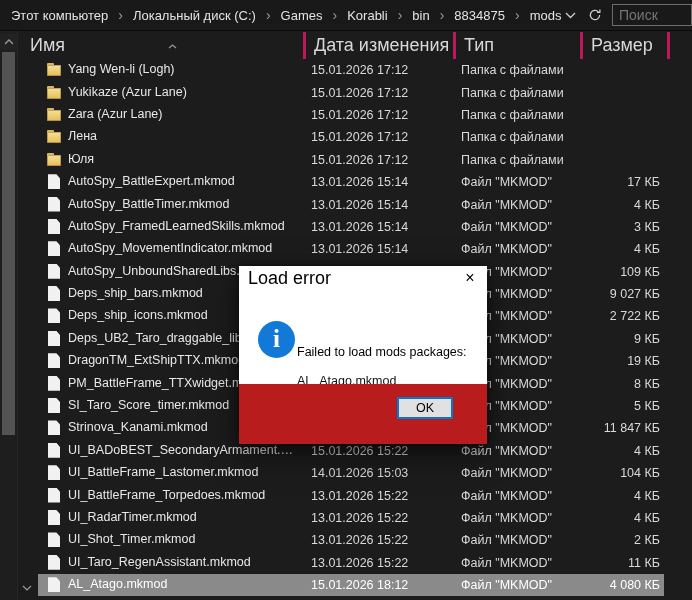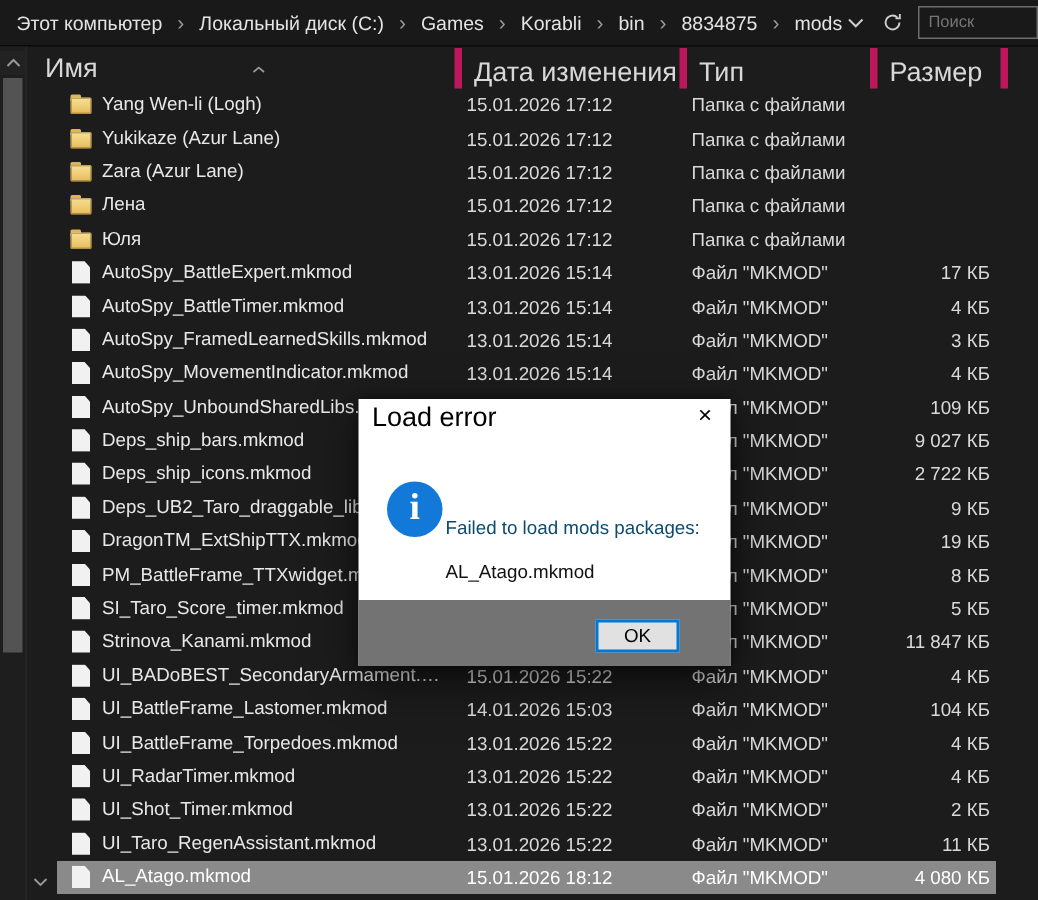--- a/index.html
+++ b/index.html
@@ -19,42 +19,42 @@
     background:#191919; border-bottom:1px solid #0a0a0a;
     white-space:nowrap; overflow:visible;
   }
   .crumb{ color:#e3e3e3; font-size:13px; padding:2px 2px; flex:none; cursor:default; }
   .crumb-sep{ color:#9b9b9b; font-size:14px; padding:0 8px; flex:none; }
   .bar-icons{ margin-left:auto; display:flex; align-items:center; gap:12px; flex:none; padding-right:10px; }
   .bar-icon{ display:flex; align-items:center; }
   .search-box{
     flex:none; width:80px; height:22px;
     background:#191919; border:1px solid #6d6d6d;
-    color:#9d9d9d; font-size:11px; padding:0 6px;
+    color:#9d9d9d; font-size:14px; padding:0 6px;
     font-family:"Liberation Sans", sans-serif; outline:none;
   }
 
   
   .v-scrollbar{
     position:absolute; left:0; top:31px; width:18px; height:569px;
     background:#1e1e1e; border-right:1px solid #262626;
   }
   .scroll-up-btn{ position:absolute; top:3px; left:0; width:17px; height:16px;
     display:flex; align-items:center; justify-content:center; background:#222; }
   .v-thumb{ position:absolute; left:2px; top:21px; width:13px; height:383px; background:#535353; }
   .tree-expander{ position:absolute; left:22px; top:580px; }
 
   
   .list-header{
     position:absolute; left:20px; top:32px; width:672px; height:27px;
     display:grid; grid-template-columns:283px 150px 127px 87px 1fr;
     align-items:center; color:#d8d8d8; font-size:18px;
   }
   .hcell{ height:100%; display:flex; align-items:center; cursor:default; }
-  .hcell.bordered{ border-left:5px solid #be185d;align-items:flex-end; }
+  .hcell.bordered{ border-left:3px solid #be185d; }
   .h-name{ padding-left:10px; position:relative; }
   .h-date,.h-type{ padding-left:8px; }
   .h-size{ padding-left:8px; }
   .sort-caret{ position:absolute; left:148px; top:1px; }
 
   
   .rows{ position:absolute; left:20px; top:59px; width:672px; }
   .row{
     position:relative; height:22.4px;
     display:grid; grid-template-columns:283px 150px 127px 87px 1fr;
@@ -105,24 +105,24 @@
     font-size:16px; color:#000; cursor:default; line-height:1;
   }
   .dialog-body{ position:relative; height:109px; }
   .info-circle{
     position:absolute; left:19px; top:31px; width:37px; height:37px;
     border-radius:50%; background:#1379d8; color:#fff;
     display:flex; align-items:center; justify-content:center;
     font-family:"Liberation Serif", serif; font-weight:bold; font-size:25px;
     padding-bottom:2px;
   }
-  .dialog-msg1{ position:absolute; left:58px; top:55px; font-size:12.5px; color:#0c4a6e; }
+  .dialog-msg1{ position:absolute; left:58px; top:55px; font-size:12.5px; color:#000000; }
   .dialog-msg2{ position:absolute; left:58px; top:84px; font-size:12.5px; color:#111; }
   .dialog-footer{
-    position:absolute; left:0; bottom:0; width:100%; height:44px; background:#737373;
+    position:absolute; left:0; bottom:0; width:100%; height:60px; background:#b91c1c;
   }
   .ok-button{
     position:absolute; right:34px; top:13px; width:56px; height:22px;
     background:#e1e1e1; border:2px solid #0078d7;
     font-family:"Liberation Sans", sans-serif; font-size:12.5px; color:#000;
     display:flex; align-items:center; justify-content:center; cursor:default;
   }
 </style>
 </head>
 <body>

